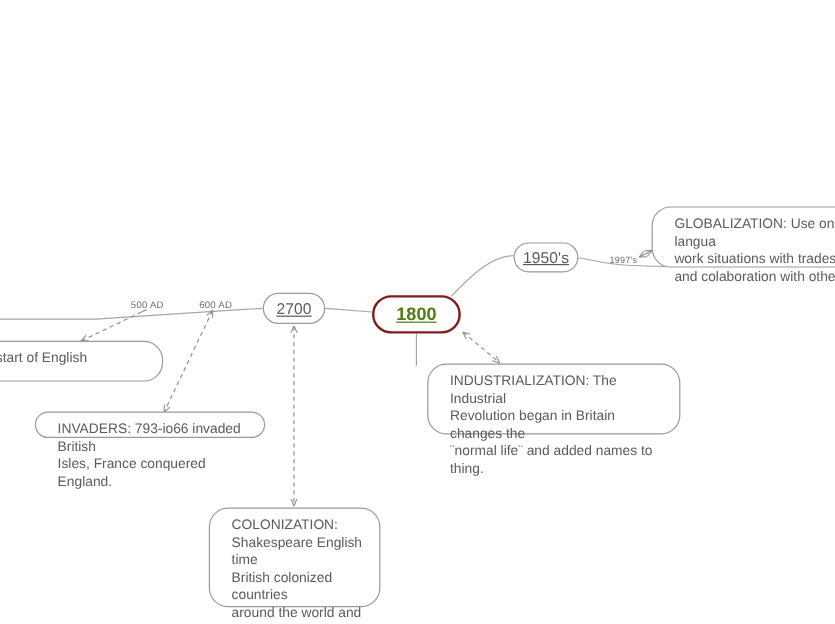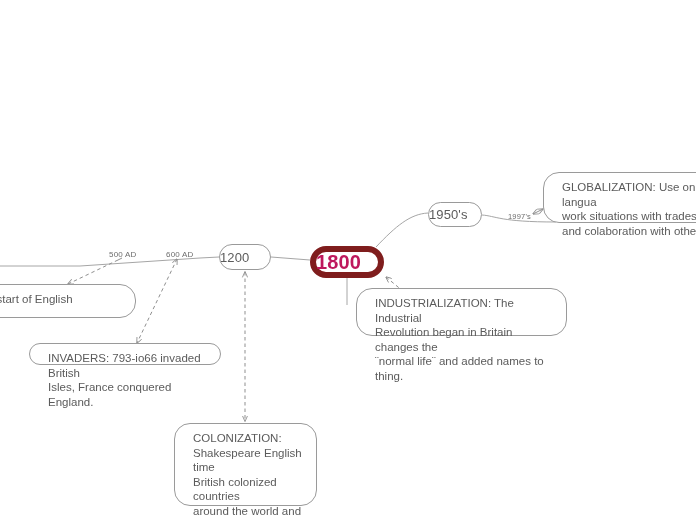--- a/index.html
+++ b/index.html
@@ -41,30 +41,31 @@
     background: #ffffff;
     border: 1px solid #9a9a9a;
     border-radius: 14px;
     color: #5b5b5b;
     display: flex;
     align-items: center;
   }
 
   
   .pill {
-    justify-content: flex-start;
+    justify-content: center;
     border-radius: 13px;
     font-size: 13px;
     letter-spacing: 0.1px;
+    text-decoration: underline;
   }
   .pill.emphasis {
-    border: 6px solid #7f1d1d;
+    border: 2px solid #7f1d1d;
     font-weight: bold;
-    font-size: 20px;
-    color: #be185d;
+    font-size: 15px;
+    color: #4d7c0f;
     border-radius: 16px;
   }
 
   
   .desc {
     border-radius: 16px;
     font-size: 11.5px;
     line-height: 14.5px;
     padding: 7px 11px 7px 18px;
     align-items: flex-start;
@@ -75,21 +76,21 @@
   }
 
   
   #node-1500      { left: 219px; top: 244px; width: 52px;  height: 26px; }
   #node-1800      { left: 310px; top: 246px; width: 74px;  height: 32px; }
   #node-1950s     { left: 428px; top: 202px; width: 54px;  height: 25px; }
 
   #node-english   { left: -60px; top: 284px; width: 196px; height: 34px; }
   #node-invaders  { left: 29px;  top: 343px; width: 192px; height: 22px; }
   #node-colonize  { left: 174px; top: 423px; width: 143px; height: 83px; }
-  #node-industry  { left: 356px; top: 288px; width: 211px; height: 48px; }
+  #node-industry  { left: 356px; top: 303px; width: 211px; height: 59px; }
   #node-global    { left: 543px; top: 172px; width: 200px; height: 51px; }
 
   
   .edge-label {
     position: absolute;
     font-size: 8px;
     color: #6d6d6d;
     letter-spacing: 0.2px;
     white-space: nowrap;
   }
@@ -128,21 +129,21 @@
     <path d="M245,272 L245,421" fill="none" stroke="#8f8f8f" stroke-width="1" stroke-dasharray="3.5,3" marker-start="url(#ah-start)" marker-end="url(#ah)"></path>
 
     <path d="M347,278 L347,305" fill="none" stroke="#a6a6a6" stroke-width="1"></path>
 
     <path d="M386,277 L416,302" fill="none" stroke="#8f8f8f" stroke-width="1" stroke-dasharray="3.5,3" marker-start="url(#ah-start)" marker-end="url(#ah)"></path>
 
     <path d="M533,214 L543,209" fill="none" stroke="#8f8f8f" stroke-width="1" marker-start="url(#ah-start)" marker-end="url(#ah)"></path>
   </svg>
 
   <div class="node pill" id="node-1500">
-    <span>1200</span>
+    <span>2700</span>
   </div>
 
   <div class="node pill emphasis" id="node-1800">
     <span>1800</span>
   </div>
 
   <div class="node pill" id="node-1950s">
     <span>1950's</span>
   </div>
 

